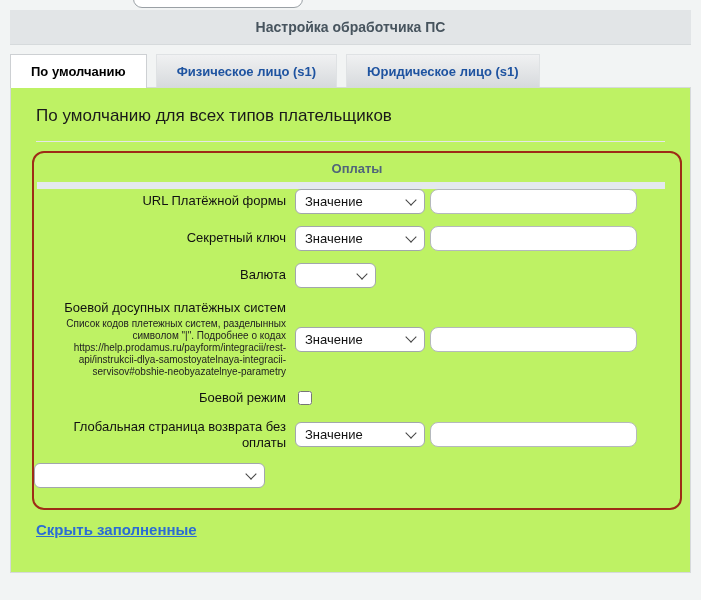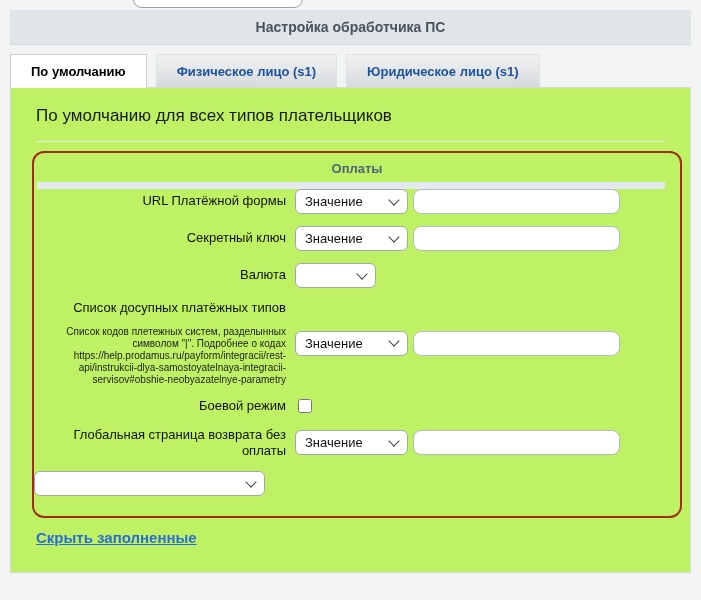--- a/index.html
+++ b/index.html
@@ -50,29 +50,29 @@
   }
   .section-title { text-align:center; font-size:13px; font-weight:bold; color:#50657a; }
   .section-bar { height:7px; background:#e4e9ef; margin:6px 15px 0 3px; }
   .rows { }
   .row { display:flex; align-items:center; margin-bottom:12px; }
   .label-col {
     width:252px; text-align:right; padding-right:9px; flex-shrink:0;
     font-size:13px; color:#111; line-height:1.25;
   }
   .field-desc {
-    font-size:10px; color:#222; margin-top:10px; line-height:1.2;
+    font-size:10px; color:#222; margin-top:2px; line-height:1.2;
     overflow-wrap:break-word;
   }
   .control-col { display:flex; align-items:center; gap:5px; }
   .select {
     height:25px; box-sizing:border-box; background:#fff;
     border:1px solid #a2a7ac; border-radius:6px;
     display:flex; align-items:center; justify-content:space-between;
-    padding:0 9px; font-size:13px; color:#111; width:113px; cursor:pointer;
+    padding:0 9px; font-size:13px; color:#111; width:130px; cursor:pointer;
   }
   .select.small { width:81px; }
   .select.wide { width:231px; }
   .chevron {
     width:7px; height:7px; flex-shrink:0;
     border-right:1.6px solid #444; border-bottom:1.6px solid #444;
     transform:rotate(45deg); margin-top:-4px; margin-left:6px;
   }
   .text-input {
     height:25px; box-sizing:border-box; width:207px;
@@ -152,21 +152,21 @@
         <div class="control-col">
           <div class="select small">
             <span></span>
             <span class="chevron"></span>
           </div>
         </div>
       </div>
 
       <div class="row">
         <div class="label-col">
-          <span>Список досупных платёжных типов</span>
+          <span>Боевой досупных платёжных систем</span>
           <div class="field-desc">Список кодов плетежных систем, разделынных символом "|". Подробнее о кодах https://help.prodamus.ru/payform/integracii/rest-api/instrukcii-dlya-samostoyatelnaya-integracii-servisov#obshie-neobyazatelnye-parametry</div>
         </div>
         <div class="control-col">
           <div class="select">
             <span>Значение</span>
             <span class="chevron"></span>
           </div>
           <input class="text-input" type="text" value="" style="">
         </div>
       </div>

